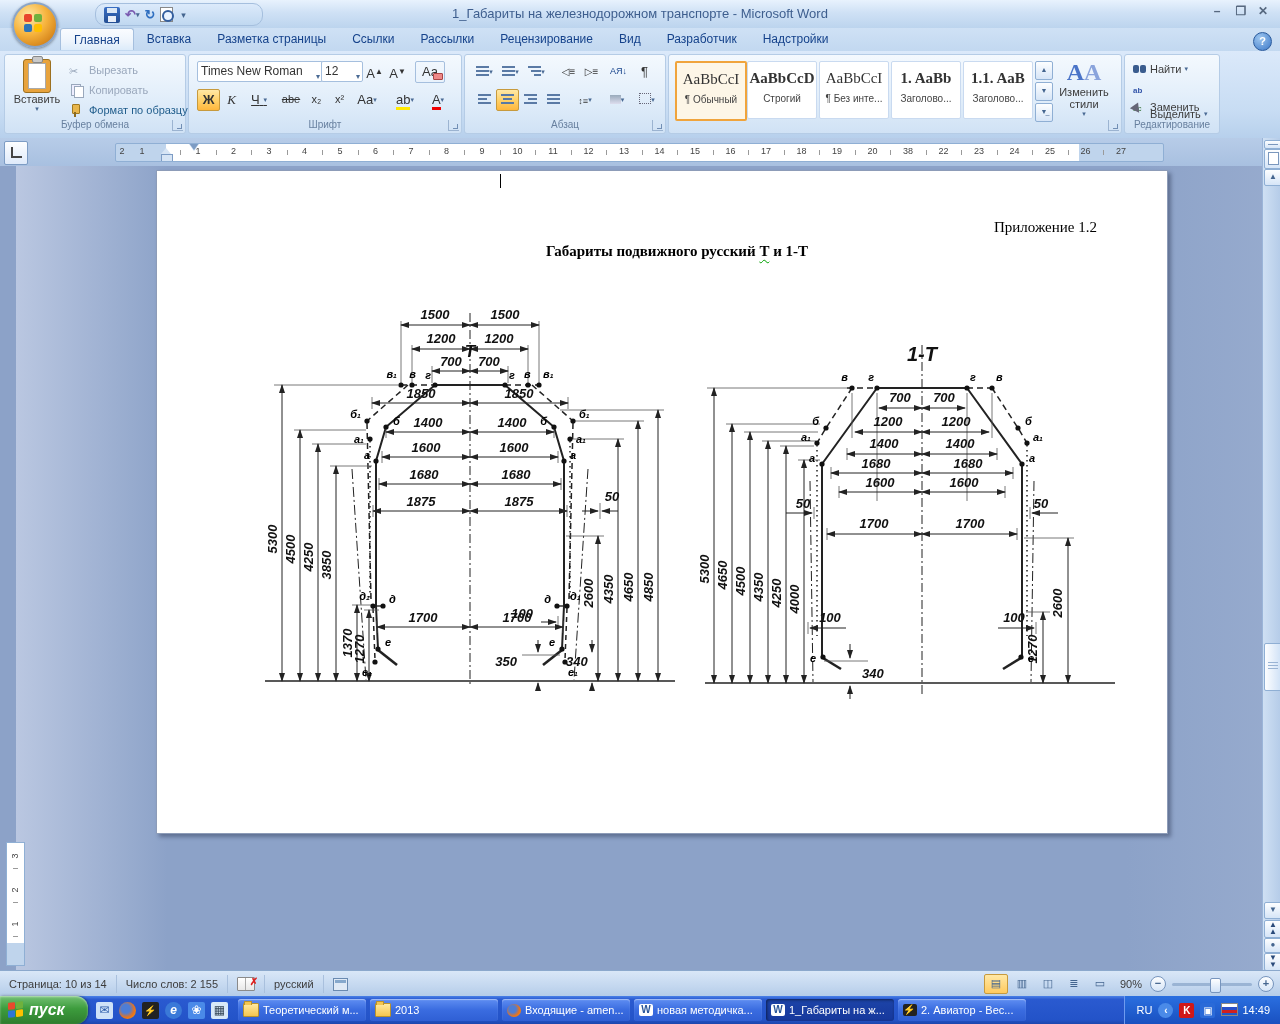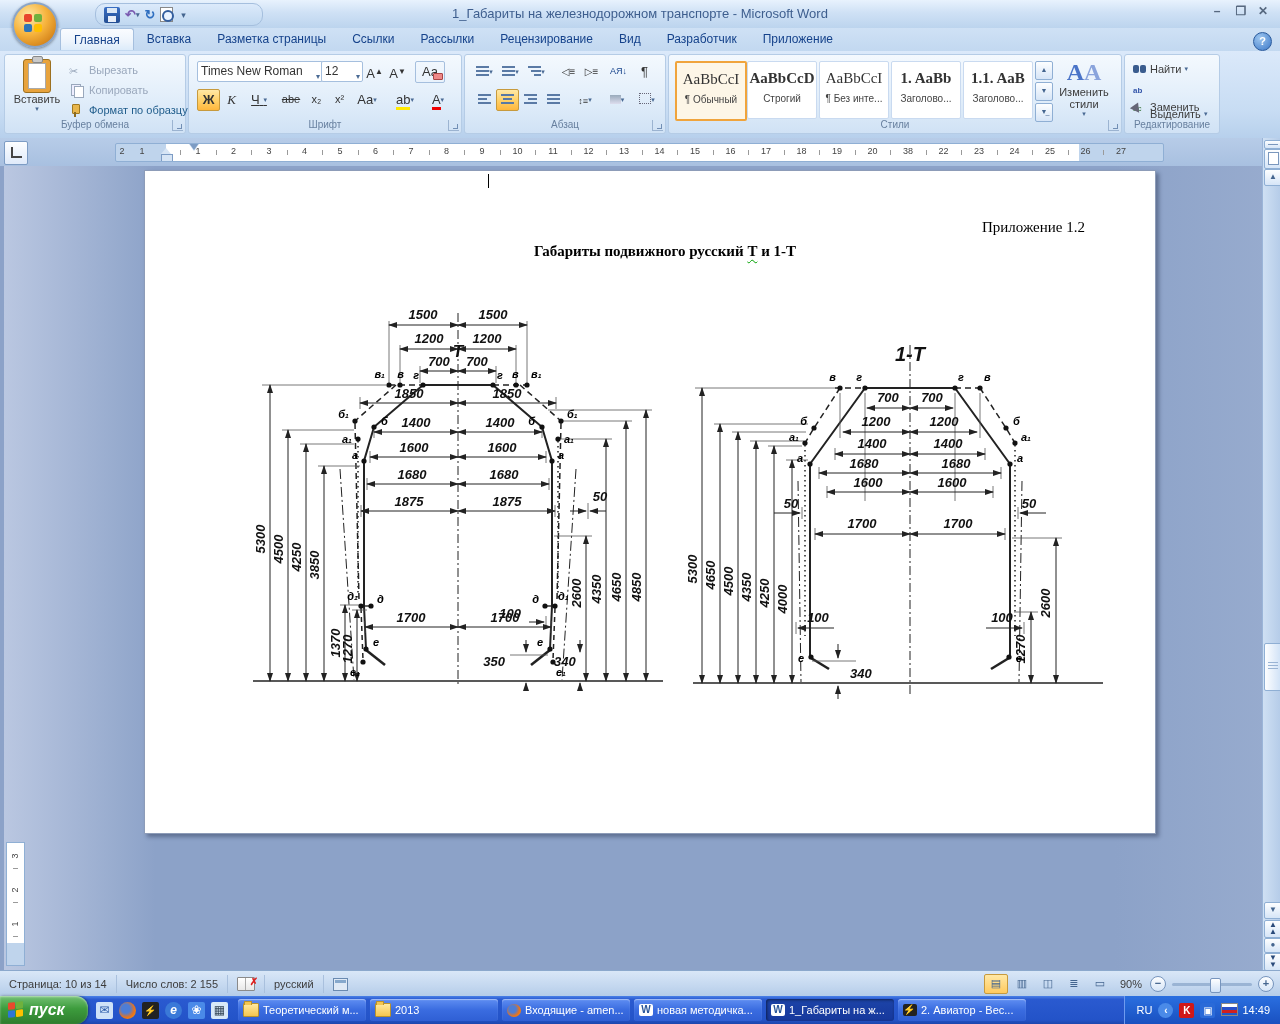--- a/index.html
+++ b/index.html
@@ -88,21 +88,21 @@
   .ind-first i{position:absolute;left:-5px;top:-8px;width:0;height:0;border:5px solid transparent;border-top:7px solid #7d9cc4;}
   .ind-left{position:absolute;bottom:-1px;width:10px;}
   .ind-left b{display:block;width:0;height:0;border:5px solid transparent;border-bottom:6px solid #d7e5f5;margin:0 auto;}
   .ind-left i{display:block;width:10px;height:6px;background:#d7e5f5;border:1px solid #7d9cc4;}
   .vruler{left:6px;top:842px;width:17px;height:122px;background:#bfd4ec;border:1px solid #8fafd4;}
   .vruler .white{position:absolute;left:0;top:0;width:17px;height:100px;background:#fff;}
   .vnum{position:absolute;left:2px;width:12px;text-align:center;font-size:9px;color:#444;transform:rotate(-90deg);}
   .vtick{position:absolute;left:6px;width:5px;height:1px;background:#9a9a9a;}
 
   
-  .docarea{left:4px;top:166px;width:1262px;height:804px;
+  .docarea{left:16px;top:166px;width:1262px;height:804px;
     background:linear-gradient(90deg,#bac7e1,#8ca2c8 12%,#8ca2c8 88%,#97abce);overflow:hidden;}
   .page{position:absolute;left:140px;width:1010px;background:#fff;border:1px solid #8d9cb8;
     box-shadow:3px 3px 4px rgba(40,50,80,.45);}
   .serif{font-family:"Liberation Serif",serif;color:#000;}
   .squiggle{text-decoration:underline wavy #00a000 1px;text-underline-offset:3px;}
   .caret{left:343px;top:3px;width:1px;height:14px;background:#000;}
 
   
   .vscroll{left:1262px;top:138px;width:18px;height:832px;background:linear-gradient(90deg,#cfe0f3,#b4cbe8);border-left:1px solid #9bb5d8;}
   .sbtn{position:absolute;left:1px;width:16px;background:linear-gradient(#fdfeff,#d6e5f7);
@@ -188,21 +188,21 @@
   <div class="abs tabsrow">
     <div class="tabs-inner">
       <div class="tab active">Главная</div>
       <div class="tab">Вставка</div>
       <div class="tab">Разметка страницы</div>
       <div class="tab">Ссылки</div>
       <div class="tab">Рассылки</div>
       <div class="tab">Рецензирование</div>
       <div class="tab">Вид</div>
       <div class="tab">Разработчик</div>
-      <div class="tab">Приложение</div>
+      <div class="tab">Надстройки</div>
     </div>
   </div>
   <div class="abs help-btn">?</div>
 
   <div class="abs ribbon">
 
     <div class="rgroup" style="left:4px;width:180px;">
       <div class="bigbtn" style="left:6px;top:4px;width:52px;">
         <div class="clip-icon"></div>
         <div>Вставить</div>
@@ -291,21 +291,20 @@
       <div class="abs" style="left:366px;top:6px;width:14px;">
         <div class="sbtn" style="position:static;height:17px;font-size:7px;line-height:16px;">▲</div>
         <div class="sbtn" style="position:static;height:17px;font-size:7px;line-height:16px;margin-top:2px;">▼</div>
         <div class="sbtn" style="position:static;height:17px;font-size:7px;line-height:16px;margin-top:2px;">▼̲</div>
       </div>
       <div class="bigbtn" style="left:384px;top:4px;width:62px;">
         <div style="font-size:24px;font-weight:bold;color:#4a74c8;font-family:'Liberation Serif',serif;">А<span style="color:#8aa4dc">А</span></div>
         <div>Изменить стили</div>
           <div class="mini-arr">▾</div>
       </div>
-      <div class="rglabel">Стили</div>
       <span class="launcher"></span>
     </div>
 
     <div class="rgroup" style="left:1124px;width:94px;">
       <div class="editrow" style="top:5px;">
         <span style="display:inline-block;width:14px"><i style="display:inline-block;width:6px;height:8px;background:#3a5c8e;border-radius:2px"></i><i style="display:inline-block;width:6px;height:8px;background:#3a5c8e;border-radius:2px;margin-left:1px"></i></span>
         <span>Найти</span> <span class="mini-arr">▾</span></div>
       <div class="editrow" style="top:27px;">
         <span style="display:inline-block;width:14px;font-size:8px;color:#2a6a2a"><b style="color:#35a">ab</b><br>ac</span>
         <span>Заменить</span></div>

